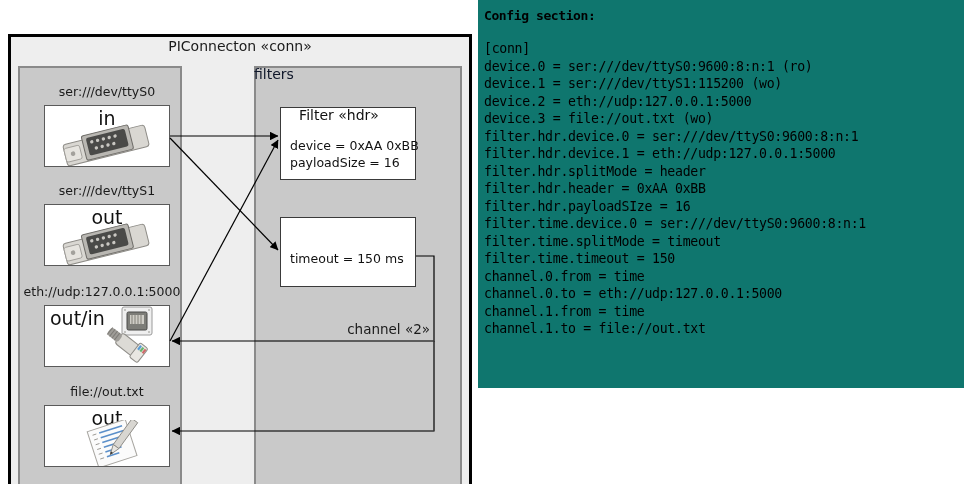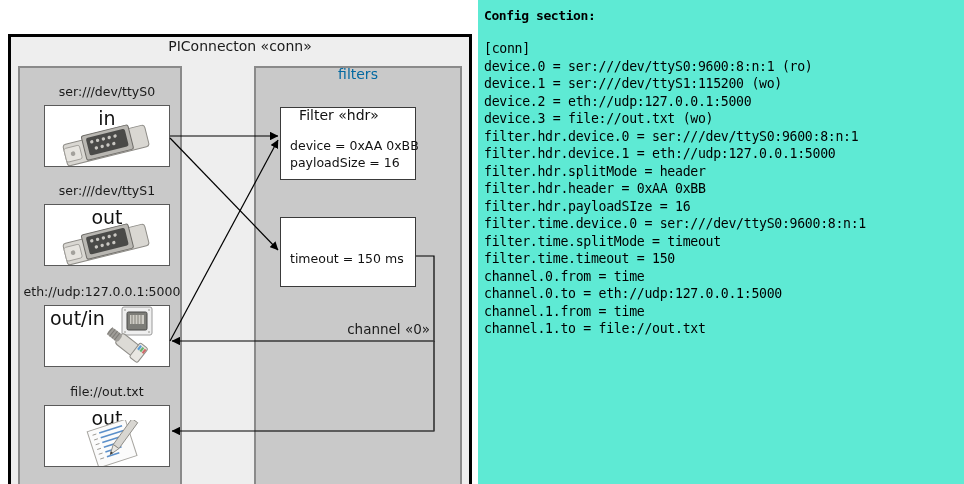--- a/index.html
+++ b/index.html
@@ -13,22 +13,22 @@
   .outer-frame{position:absolute;left:8px;top:6px;width:464px;height:464px;
                background:#eeeeee;border:3px solid #000000;box-sizing:border-box;}
 
   .outer-title{position:absolute;left:8px;top:10px;width:464px;
                text-align:center;font-size:14px;color:#1a1a1a;}
 
   .group{position:absolute;background:#c9c9c9;border:2px solid #8a8a8a;box-sizing:border-box;}
   #devices-group{left:18px;top:38px;width:164px;height:426px;}
   #filters-group{left:254px;top:38px;width:208px;height:426px;}
 
-  .group-title{position:absolute;width:100%;text-align:center;top:5px;
-               font-size:14px;color:#0369a1;}
+  .group-title{position:absolute;width:100%;top:5px;
+               font-size:14px;color:#0f172a;}
 
   .dev-label{position:absolute;width:126px;text-align:center;font-size:12.5px;color:#1a1a1a;}
   .dev-label.wide{width:160px;}
 
   .dev-box{position:absolute;width:126px;height:62px;background:#ffffff;
            border:1.5px solid #5a5a5a;box-sizing:border-box;}
   .dev-io{position:absolute;font-size:19px;color:#111;}
 
   .filter-box{position:absolute;background:#ffffff;border:1.5px solid #3a3a3a;
               box-sizing:border-box;}
@@ -38,21 +38,21 @@
 
   .chan-label{position:absolute;font-size:13.5px;color:#1a1a1a;text-align:right;}
 
   svg.overlay{position:absolute;left:0;top:0;width:478px;height:484px;
               pointer-events:none;overflow:visible;}
 
   
   .icon{position:absolute;}
 
   
-  #config{position:absolute;left:478px;top:0;width:486px;height:484px;background:#5eead4;}
+  #config{position:absolute;left:478px;top:0;width:486px;height:388px;background:#0f766e;}
   #config-heading{position:absolute;left:6px;top:8px;font-size:13px;font-weight:bold;
                   color:#000;font-family:"DejaVu Sans Mono","Liberation Mono",monospace;
                   letter-spacing:-0.4px;}
   #config-lines{position:absolute;left:6px;top:40px;
                 font-family:"DejaVu Sans Mono","Liberation Mono",monospace;
                 font-size:13.2px;line-height:17.5px;color:#000;white-space:pre;
                 letter-spacing:-0.3px;}
   #config-lines div{height:17.5px;}
 </style>
 </head>
@@ -188,21 +188,21 @@
   <div class="group-title" style="left:254px;top:38px;width:208px;">filters</div>
 
   <div class="filter-box" style="left:280px;top:79px;width:136px;height:73px;"></div>
   <div class="filter-title" style="left:280px;top:79px;width:118px;">Filter «hdr»</div>
   <div class="filter-prop" style="left:290px;top:110px;">device = 0xAA 0xBB</div>
   <div class="filter-prop" style="left:290px;top:127px;">payloadSize = 16</div>
 
   <div class="filter-box" style="left:280px;top:189px;width:136px;height:70px;"></div>
   <div class="filter-prop" style="left:290px;top:223px;">timeout = 150 ms</div>
 
-  <div class="chan-label" style="left:250px;top:293px;width:180px;">channel «0»</div>
+  <div class="chan-label" style="left:250px;top:293px;width:180px;">channel «2»</div>
 
   <svg class="overlay">
     <defs>
       <marker id="arrow" viewBox="0 0 10 10" refX="9.5" refY="5" markerWidth="7" markerHeight="7" orient="auto-start-reverse">
         <path d="M 0 0 L 10 5 L 0 10 z" fill="#000"></path>
       </marker>
     </defs>
     <g stroke="#000" stroke-width="1.2" fill="none">
 
       <line x1="170" y1="108" x2="278" y2="108" marker-end="url(#arrow)"></line>

